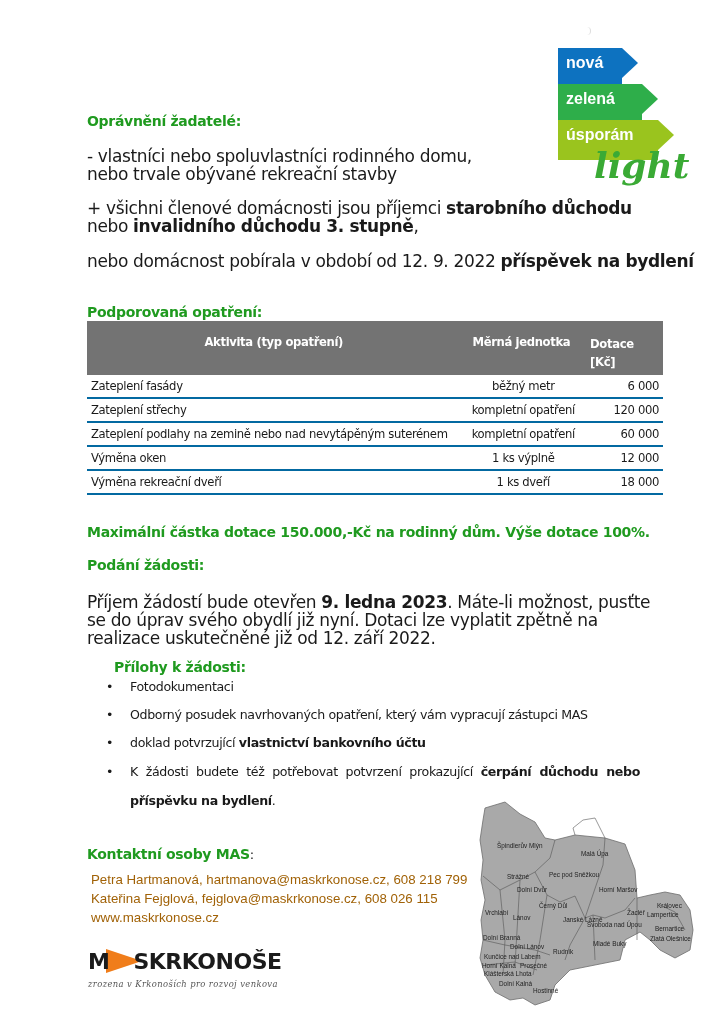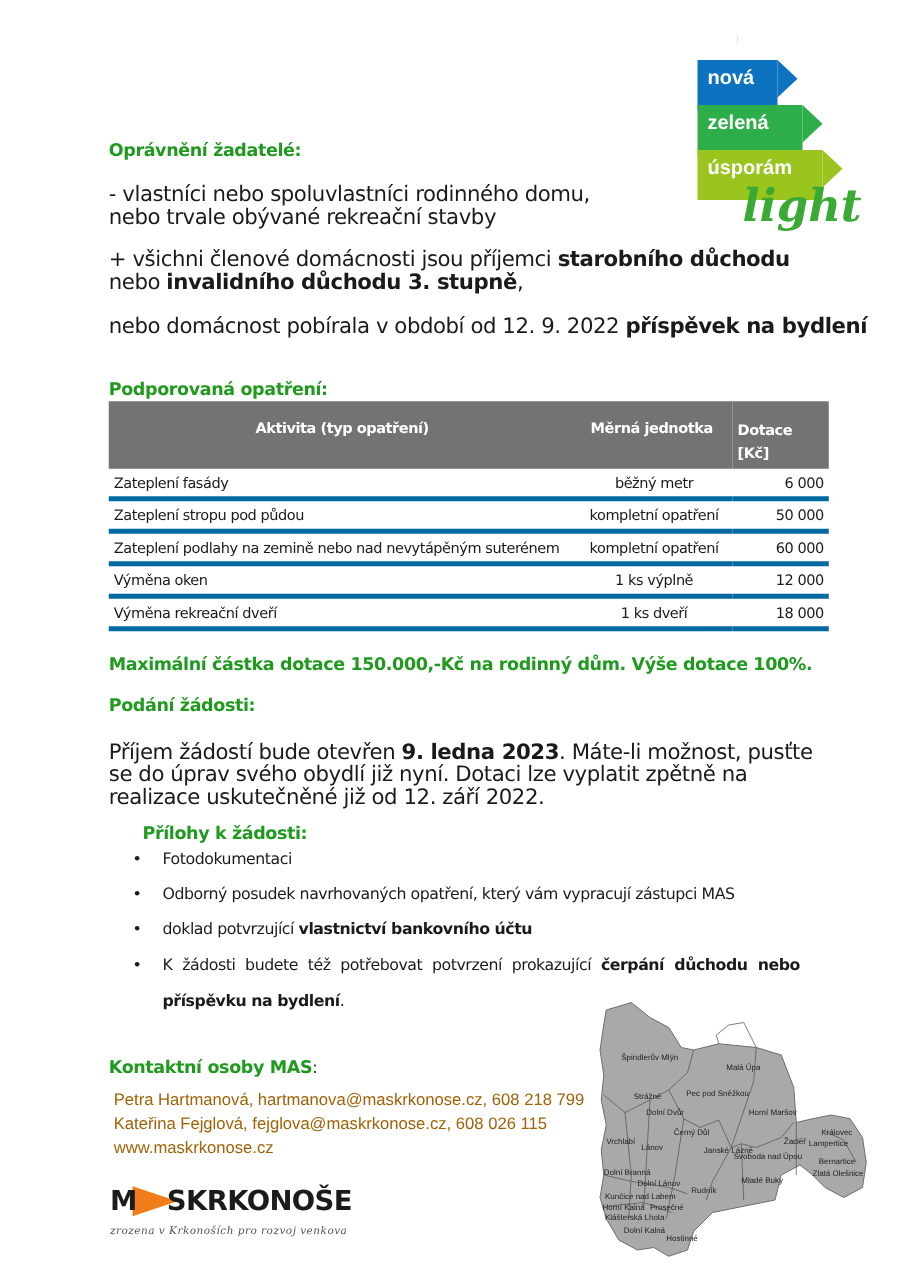--- a/index.html
+++ b/index.html
@@ -18,21 +18,21 @@
   .bar-blue { background: #0d72c0; border-left-color: #0d72c0; }
   .bar-green { background: #2eae4a; border-left-color: #2eae4a; }
   .bar-lime { background: #9ac41e; border-left-color: #9ac41e; }
   .light-word { font-family: "DejaVu Serif", serif; font-style: italic; font-weight: bold; color: #3aaa35; font-size: 36px; }
 
   
   table.measures { position: absolute; left: 87px; top: 321px; width: 576px; border-collapse: collapse;
                    font-family: "DejaVu Sans", sans-serif; font-size: 11.6px; letter-spacing: -0.35px; }
   table.measures th { background: #737373; color: #fff; font-weight: bold; height: 40px; vertical-align: top;
                       padding: 14px 4px 0 4px; text-align: left; }
-  table.measures td { height: 22px; border-bottom: 4px solid #0369a1; padding: 0 4px; }
+  table.measures td { height: 22px; border-bottom: 2px solid #0369a1; padding: 0 4px; }
   table.measures tr:first-child td { }
   .c-act { width: 378px; }
   .c-unit { width: 112px; text-align: center; }
   .c-val { width: 70px; text-align: right; }
 
   ul.attach { position: absolute; left: 100px; top: 678px; margin: 0; padding: 0; list-style: none; width: 540px; }
   ul.attach li { position: relative; padding-left: 30px; font-family: "DejaVu Sans", sans-serif; font-size: 12.6px;
                  letter-spacing: -0.35px; line-height: 18px; margin-bottom: 10px; }
   ul.attach li .bullet { position: absolute; left: 6px; top: 0; }
   .justify { text-align: justify; text-align-last: left; line-height: 29px !important; }
@@ -74,23 +74,23 @@
       <th class="c-val" style="text-align:left;line-height:18px;">Dotace [Kč]</th>
     </tr>
   </thead>
   <tbody>
     <tr>
       <td class="c-act">Zateplení fasády</td>
       <td class="c-unit">běžný metr</td>
       <td class="c-val">6 000</td>
     </tr>
     <tr>
-      <td class="c-act">Zateplení stropu pod půdou</td>
+      <td class="c-act">Zateplení střechy</td>
       <td class="c-unit">kompletní opatření</td>
-      <td class="c-val">50 000</td>
+      <td class="c-val">120 000</td>
     </tr>
     <tr>
       <td class="c-act">Zateplení podlahy na zemině nebo nad nevytápěným suterénem</td>
       <td class="c-unit">kompletní opatření</td>
       <td class="c-val">60 000</td>
     </tr>
     <tr>
       <td class="c-act">Výměna oken</td>
       <td class="c-unit">1 ks výplně</td>
       <td class="c-val">12 000</td>

